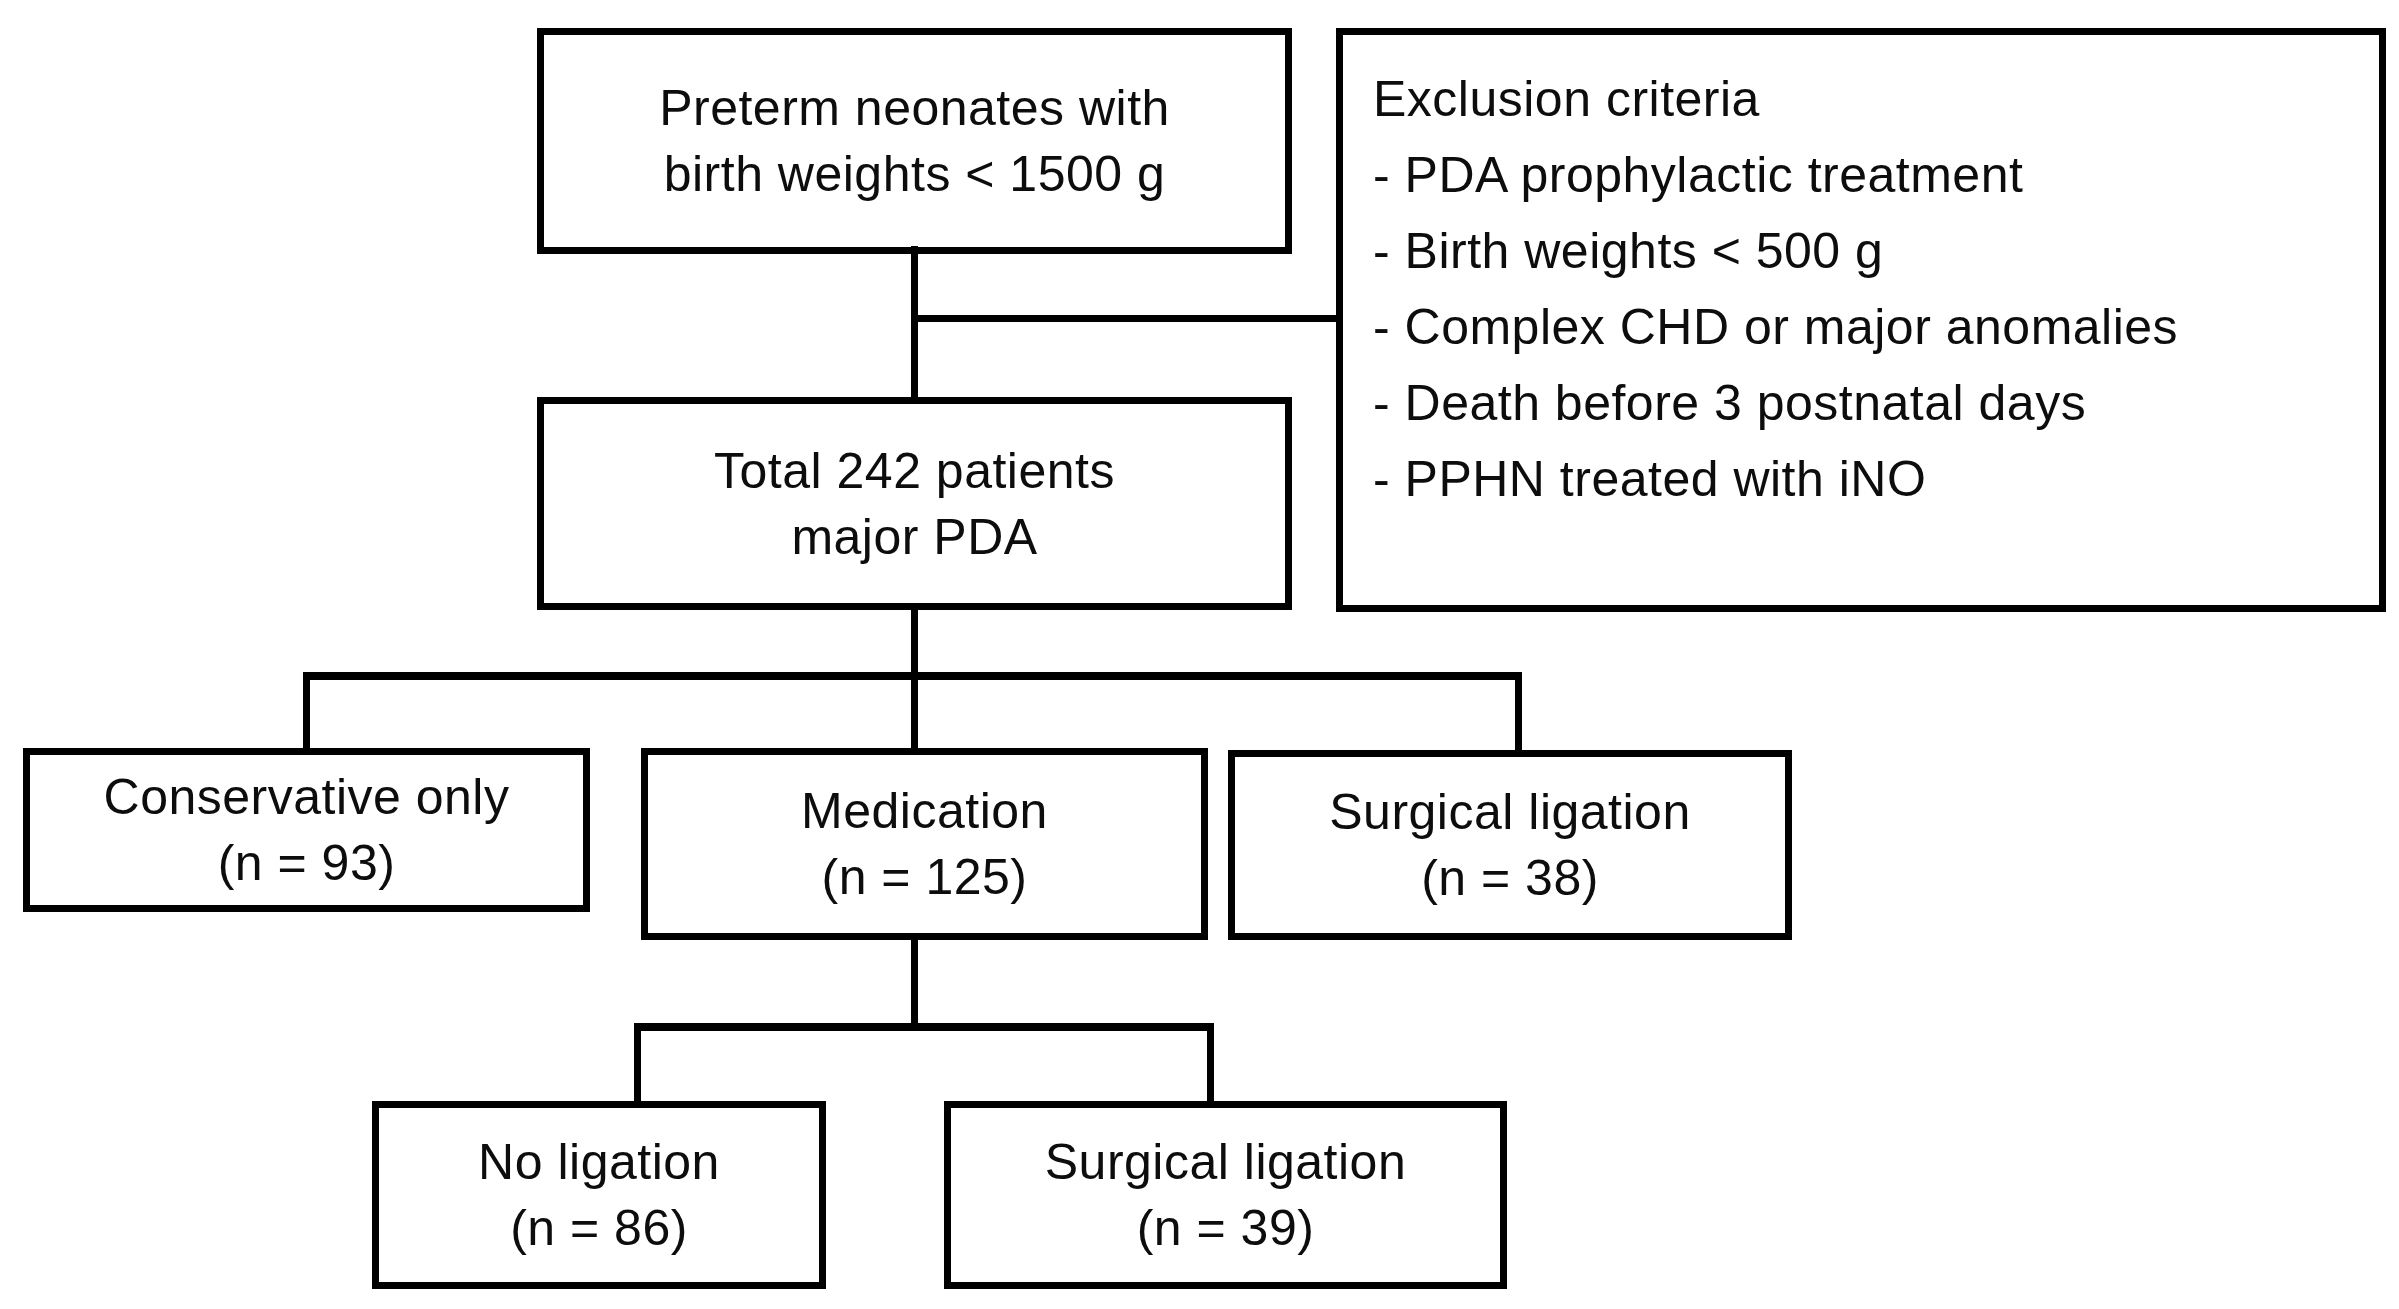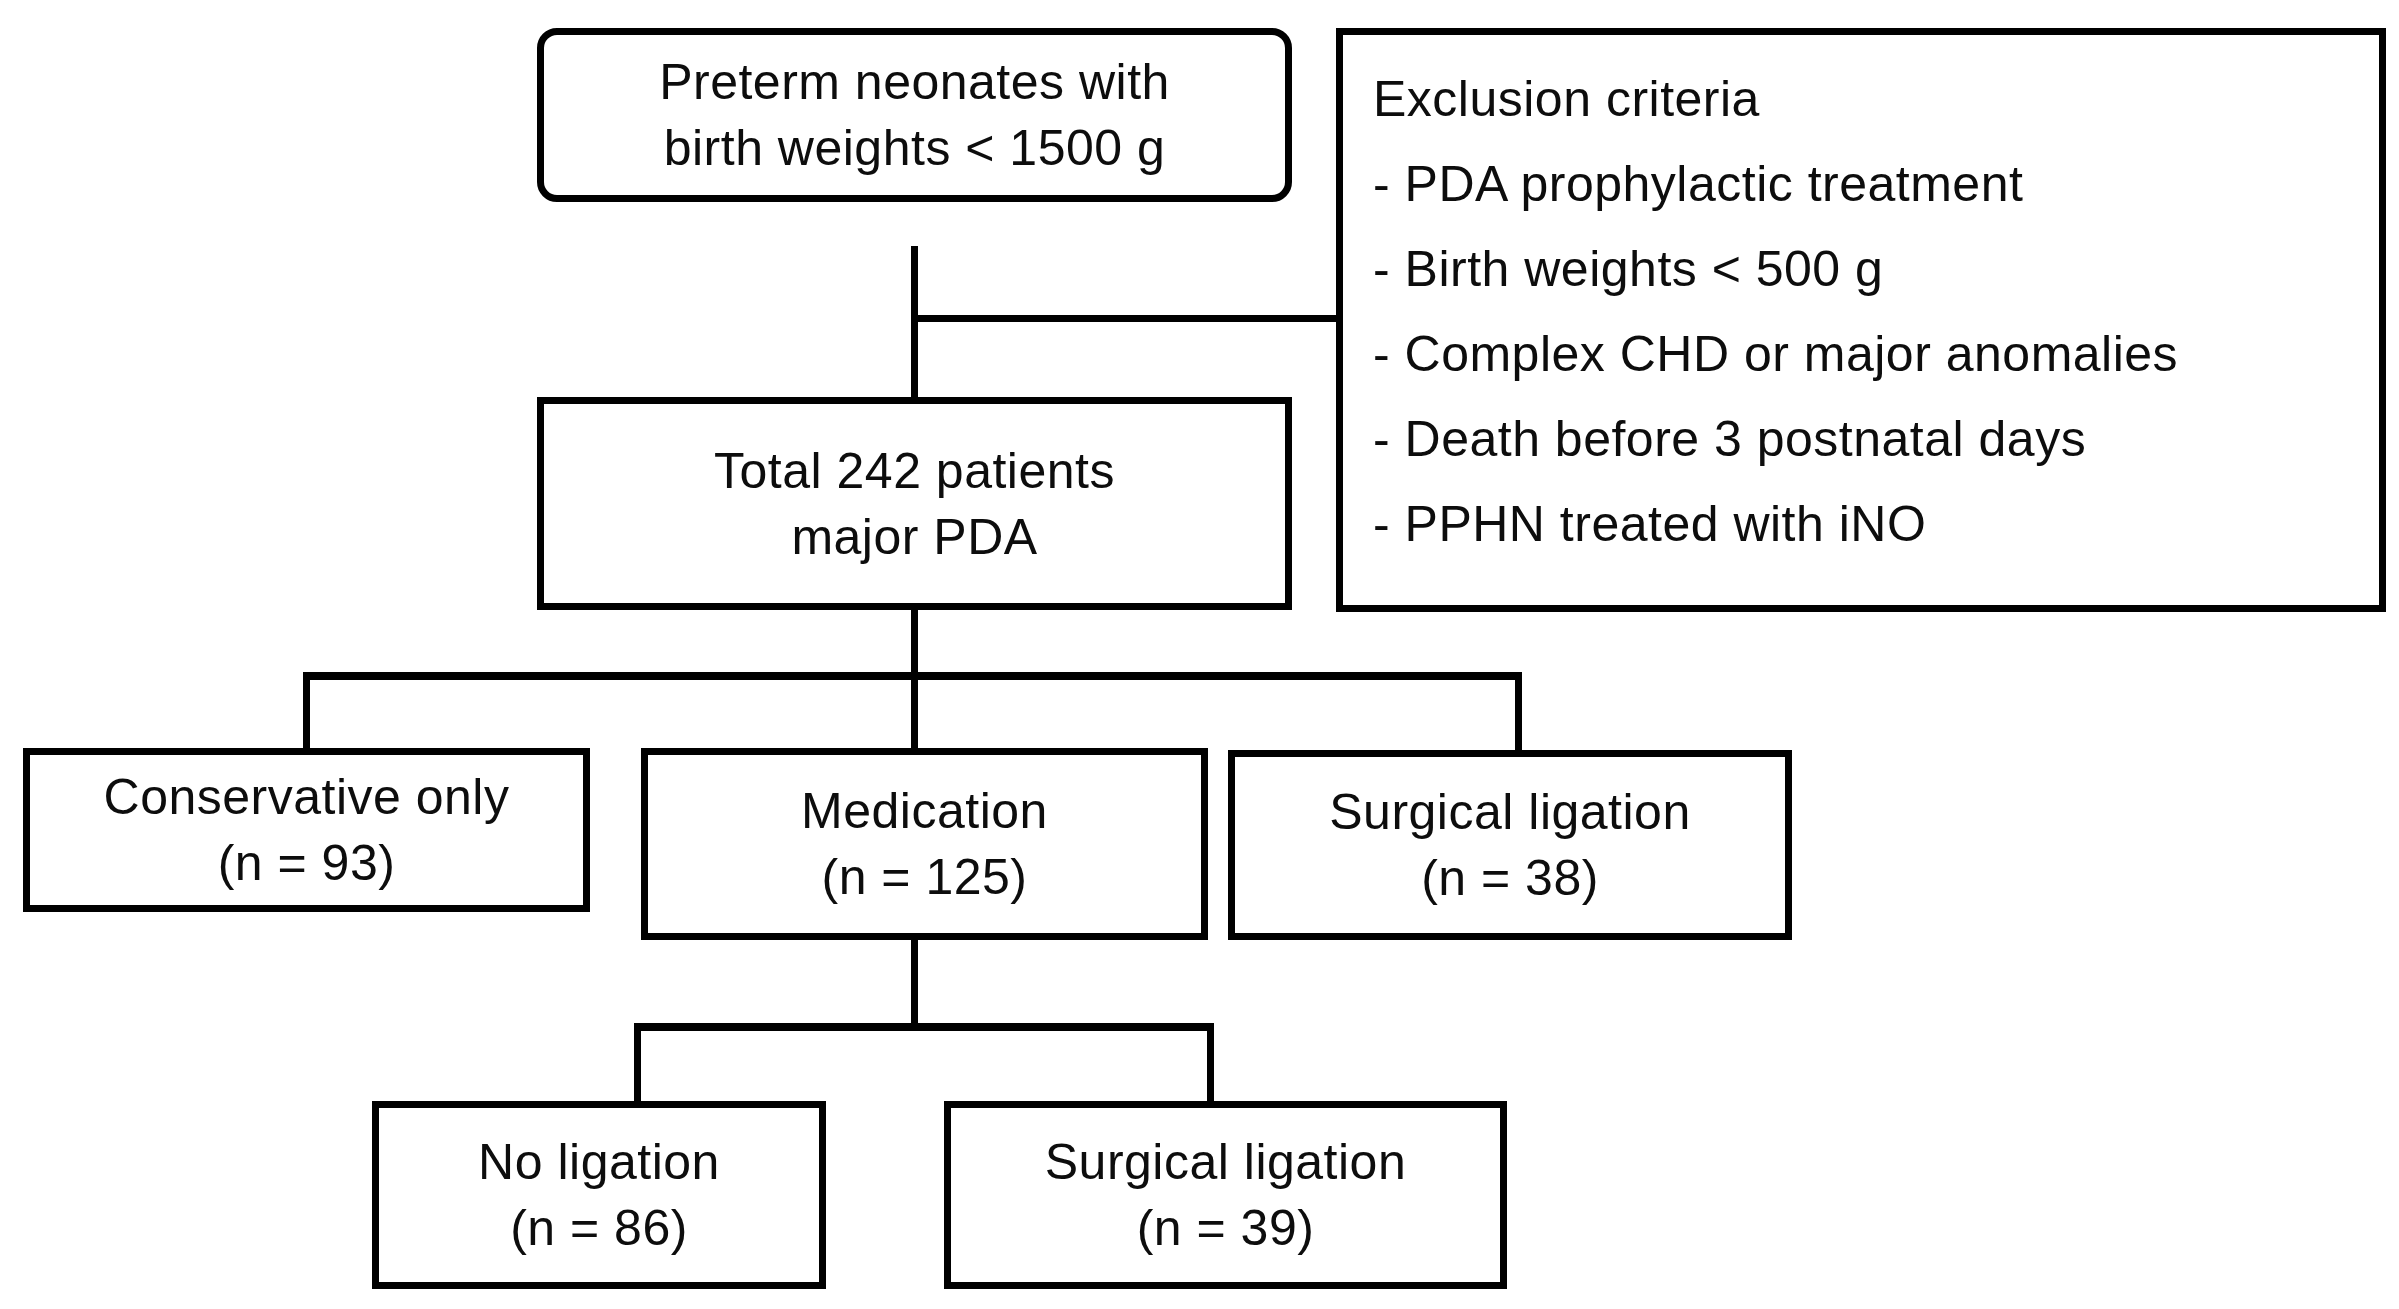--- a/index.html
+++ b/index.html
@@ -42,26 +42,26 @@
   .conn{
     position:absolute;
     background:var(--line);
   }
 </style>
 </head>
 <body>
 
 <div class="canvas">
 
-  <div class="box" style="left:537px; top:28px; width:755px; height:174px;border-radius:20px;">
+  <div class="box" style="left:537px; top:28px; width:755px; height:226px;">
     <div>Preterm neonates with</div>
     <div>birth weights &lt; 1500 g</div>
   </div>
 
-  <div class="box list" style="left:1336px; top:28px; width:1050px; height:584px;gap:9px;">
+  <div class="box list" style="left:1336px; top:28px; width:1050px; height:584px;">
     <div>Exclusion criteria</div>
     <div>- PDA prophylactic treatment</div>
     <div>- Birth weights &lt; 500 g</div>
     <div>- Complex CHD or major anomalies</div>
     <div>- Death before 3 postnatal days</div>
     <div>- PPHN treated with iNO</div>
   </div>
 
   <div class="box" style="left:537px; top:397px; width:755px; height:213px;">
     <div>Total 242 patients</div>

